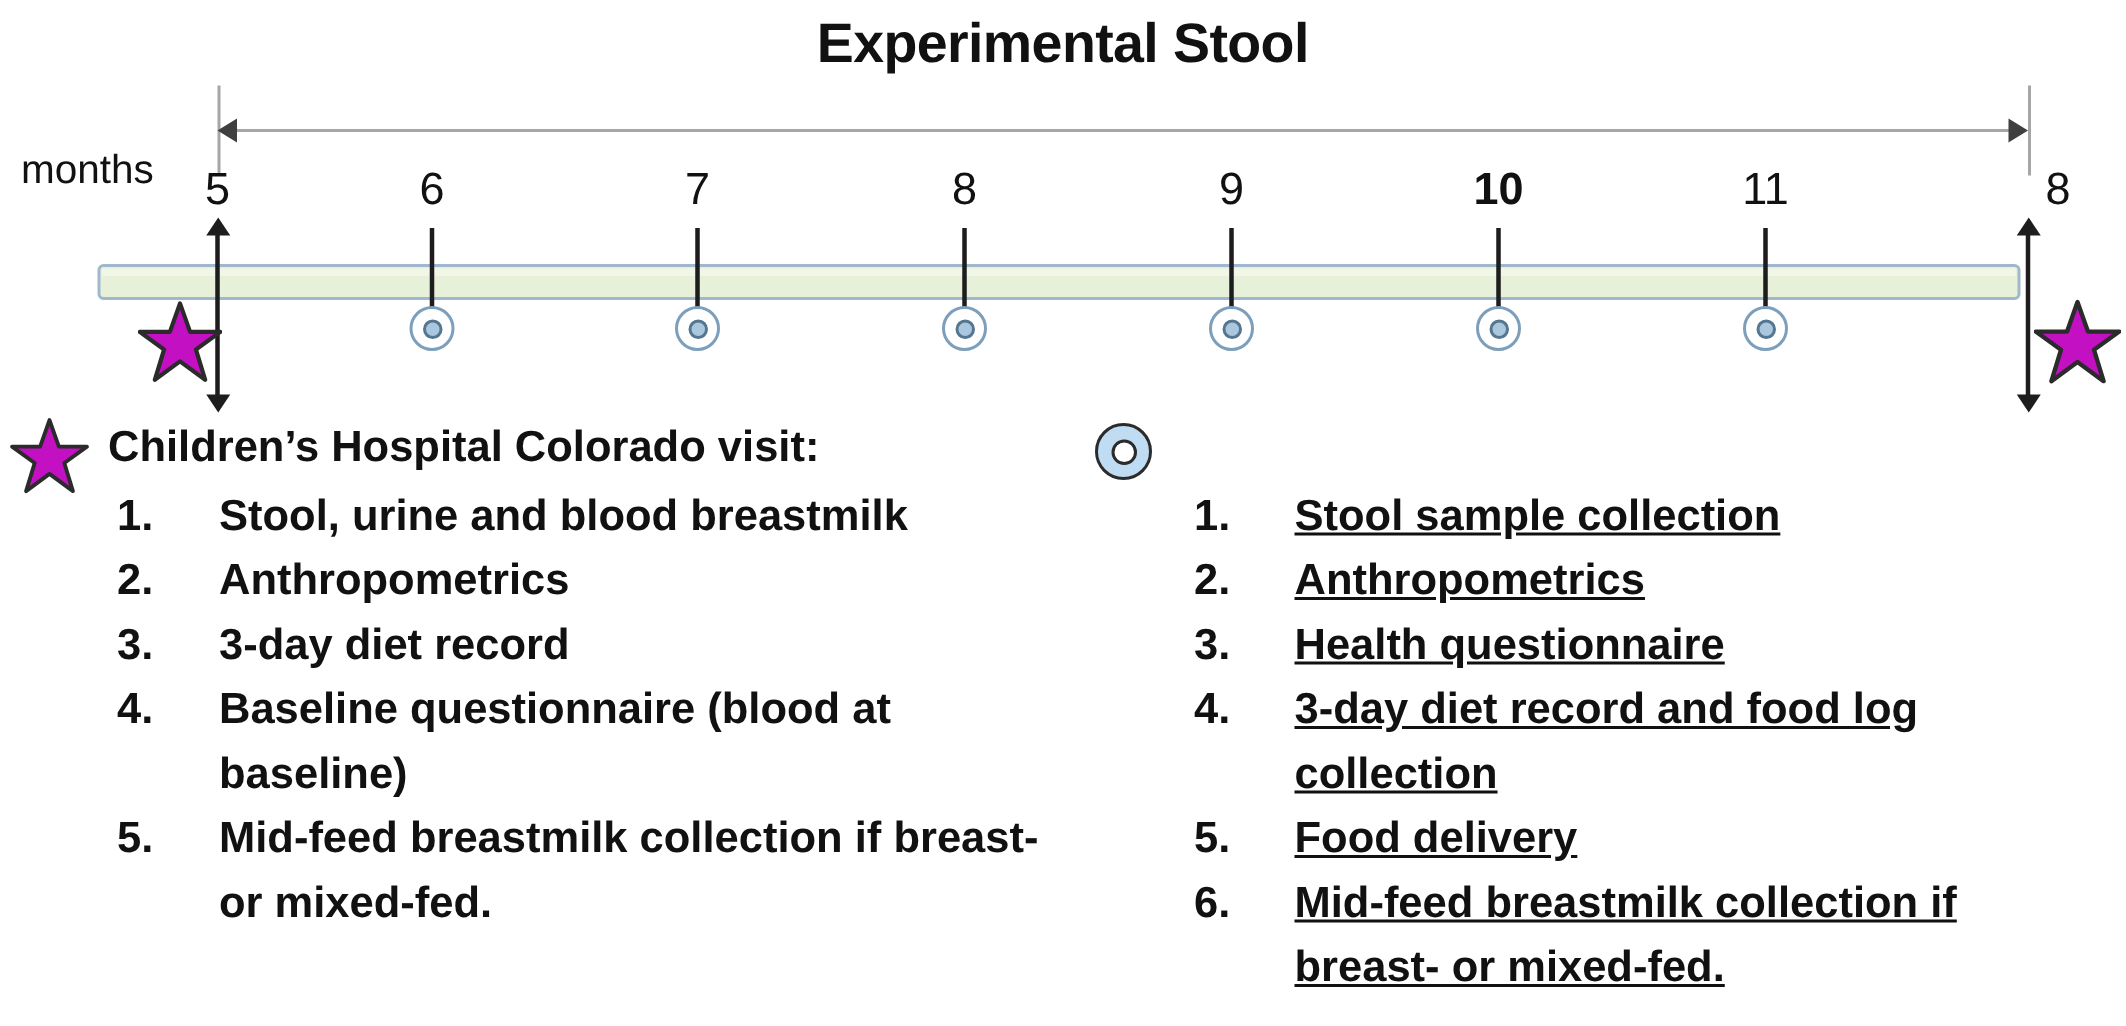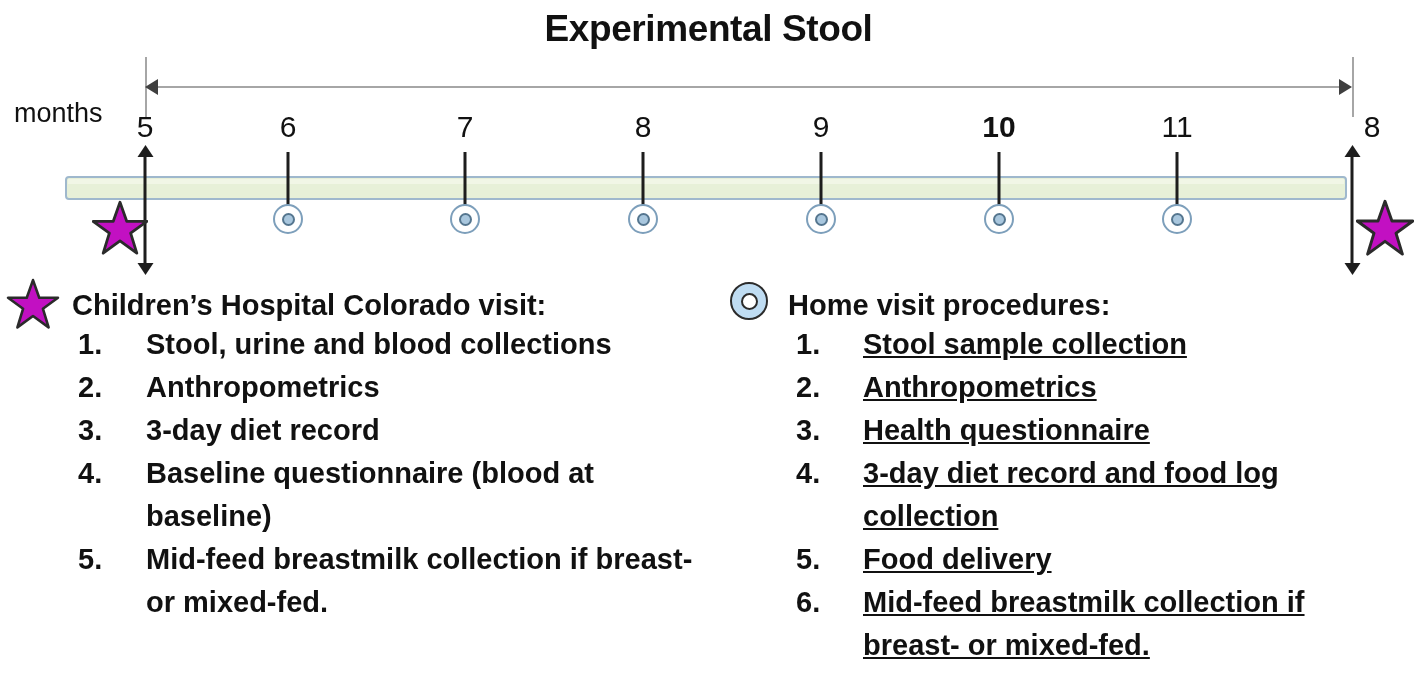--- a/index.html
+++ b/index.html
@@ -172,21 +172,21 @@
   .legend-col {
     position: absolute;
     top: 278px;
   }
   .legend-col.left  { left: 6px;   width: 720px; }
   .legend-col.right { left: 726px; width: 680px; }
 
   .legend-head {
     position: relative;
     display: flex;
-    align-items: flex-end;
+    align-items: flex-start;
     gap: 10px;
     min-height: 40px;
   }
   .legend-head-icon {
     flex: 0 0 auto;
     width: 56px;
     height: 44px;
     position: relative;
   }
   .legend-col.right .legend-head-icon { width: 52px; }
@@ -311,34 +311,33 @@
   <div class="legend-col left">
     <div class="legend-head">
       <div class="legend-head-icon">
         <svg width="54" height="52" viewBox="0 0 100 100" aria-hidden="true">
           <polygon points="50,4 62,38 98,38 69,59 80,95 50,73 20,95 31,59 2,38 38,38" fill="#c210c2" stroke="#2b2b2b" stroke-width="5" stroke-linejoin="round"></polygon>
         </svg>
       </div>
       <div class="legend-head-text">Children’s Hospital Colorado visit:</div>
     </div>
     <ol class="legend-list">
-      <li>Stool, urine and blood collections</li>
+      <li>Stool, urine and blood breastmilk</li>
       <li>Anthropometrics</li>
       <li>3-day diet record</li>
       <li>Baseline questionnaire (blood at baseline)</li>
       <li>Mid-feed breastmilk collection if breast- or mixed-fed.</li>
     </ol>
   </div>
 
   <div class="legend-col right">
     <div class="legend-head">
       <div class="legend-head-icon">
         <div class="legend-ring"></div>
       </div>
-      <div class="legend-head-text">Home visit procedures:</div>
     </div>
     <ol class="legend-list">
       <li>Stool sample collection</li>
       <li>Anthropometrics</li>
       <li>Health questionnaire</li>
       <li>3-day diet record and food log collection</li>
       <li>Food delivery</li>
       <li>Mid-feed breastmilk collection if breast- or mixed-fed.</li>
     </ol>
   </div>

